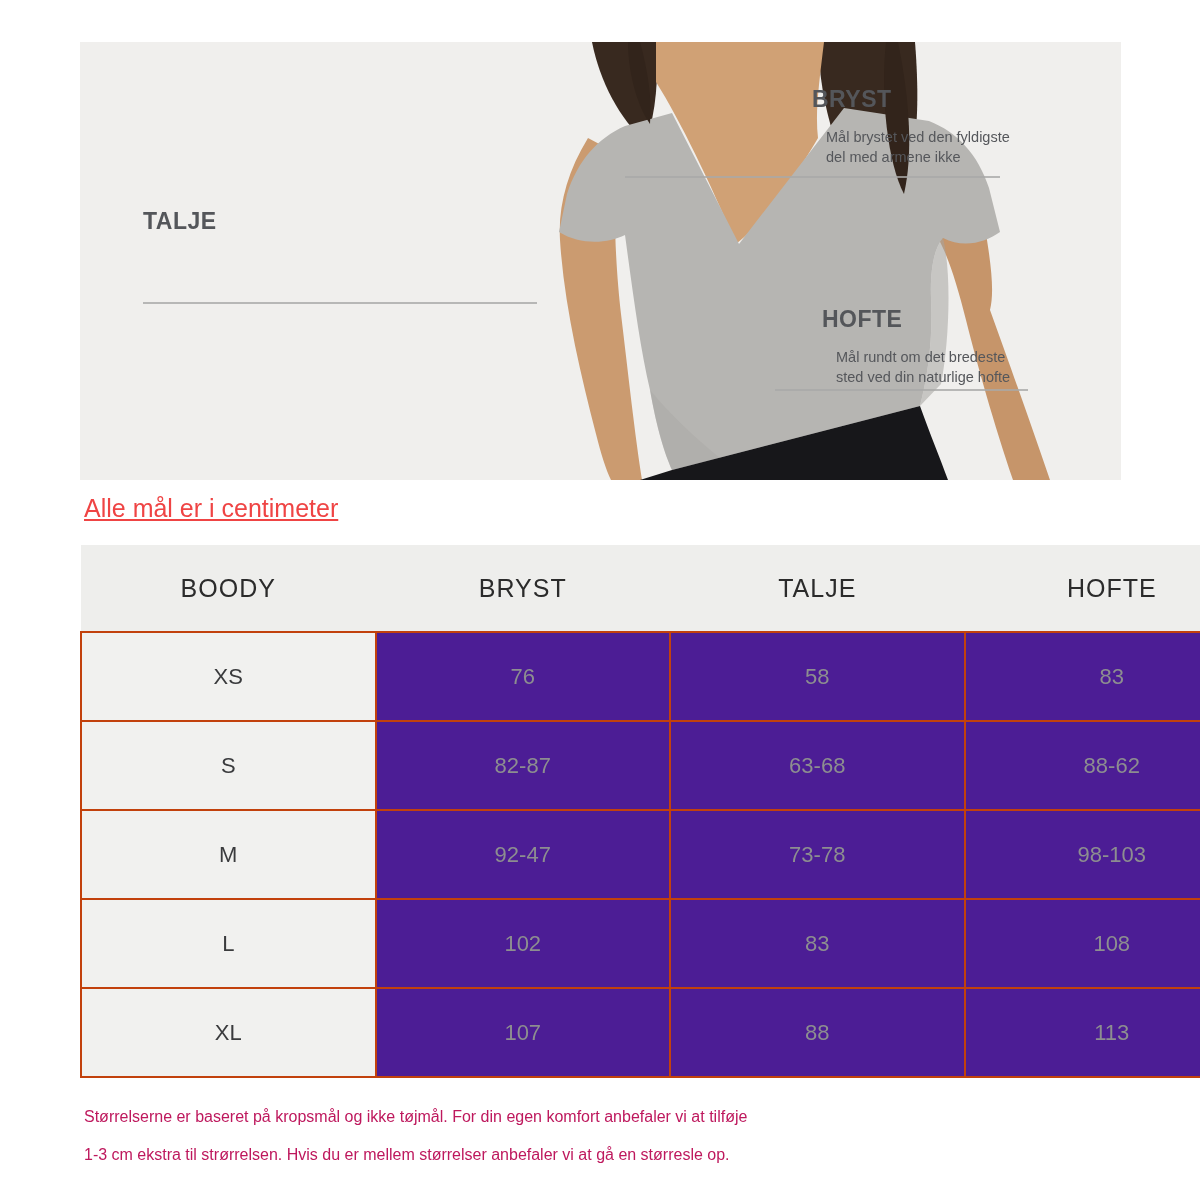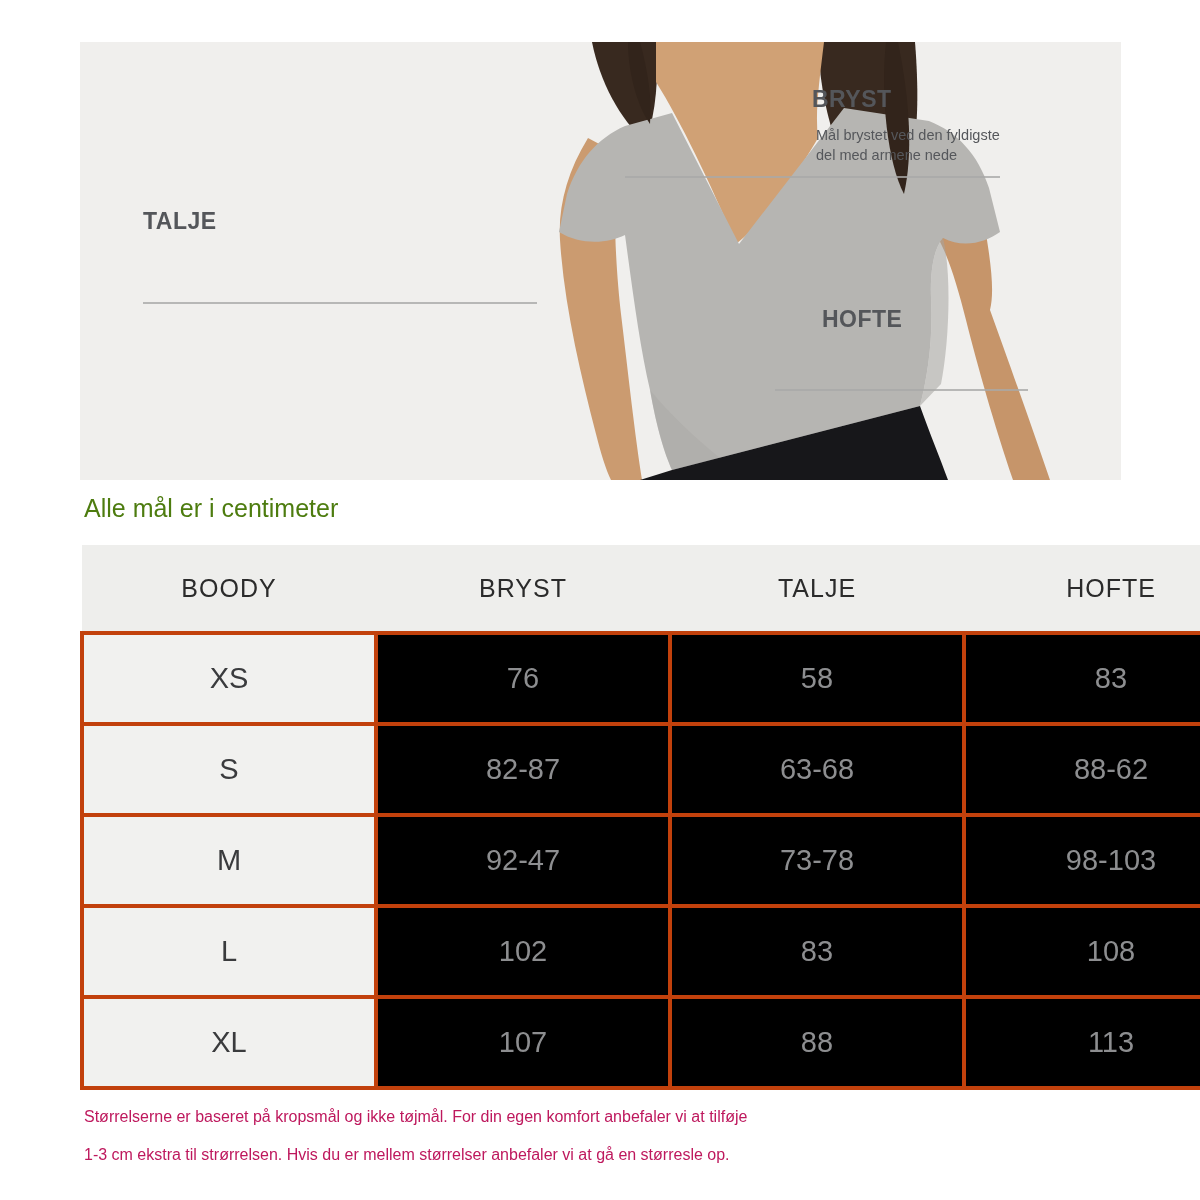--- a/index.html
+++ b/index.html
@@ -3,39 +3,39 @@
 <meta charset="utf-8">
 <style>
   html,body{margin:0;padding:0;background:#ffffff;}
   body{width:1200px;height:1200px;position:relative;font-family:"Liberation Sans",sans-serif;overflow:hidden;}
 
   
   .hero{position:absolute;left:80px;top:42px;width:1041px;height:438px;background:#f0efed;overflow:hidden;}
   .hero svg{position:absolute;left:0;top:0;z-index:1;}
   .ann{position:absolute;z-index:3;color:#54565a;}
   .ann .ann-title{margin:0 0 12px 0;font-size:23px;font-weight:bold;letter-spacing:.5px;color:#54565a;}
-  .ann .ann-desc{margin:4px;font-size:14.5px;line-height:1.4;width:200px;color:#55575b;}
+  .ann .ann-desc{margin:14px;font-size:14.5px;line-height:1.4;width:200px;color:#55575b;}
   .ann-bryst{left:732px;top:44px;}
   .ann-talje{left:63px;top:166px;}
   .ann-hofte{left:742px;top:264px;}
   .measure-line{position:absolute;height:2px;background:#a9a9a7;opacity:.8;z-index:2;}
   .line-bryst{left:545px;top:134px;width:375px;}
   .line-talje{left:63px;top:260px;width:394px;}
   .line-hofte{left:695px;top:347px;width:253px;}
 
   
-  .units-note{position:absolute;left:84px;top:494px;font-size:25px;color:#4d7c0f;}
+  .units-note{position:absolute;left:84px;top:494px;font-size:25px;color:#ef4444;text-decoration:underline;}
 
   
   .size-table{position:absolute;left:80px;top:545px;width:1180px;border-collapse:collapse;table-layout:fixed;}
   .size-table th,.size-table td{padding:0;text-align:center;vertical-align:middle;font-weight:400;}
   .size-table thead th{background:#eeeeec;height:86px;font-size:25px;color:#2b2b2b;letter-spacing:1px;border:none;}
-  .size-table tbody th,.size-table tbody td{border:4px solid #c2410c;height:87px;font-size:29px;}
+  .size-table tbody th,.size-table tbody td{border:2px solid #c2410c;height:87px;font-size:22px;}
   .size-table tbody th{background:#f1f1ef;color:#3a3b3d;}
-  .size-table tbody td{background:#000000;color:#8d8e90;}
+  .size-table tbody td{background:#4c1d95;color:#8d8e90;}
 
   
   .footer-note{position:absolute;left:84px;top:1098px;width:1070px;font-size:16px;line-height:38px;color:#be185d;}
 </style>
 </head>
 <body>
 
 <div class="hero">
 
   <svg width="1041" height="438" viewBox="0 0 1041 438" aria-hidden="true">
@@ -58,27 +58,28 @@
 
     <path d="M560,438 L592,428 L840,364 C850,392 860,416 868,438 Z" fill="#17171a"></path>
   </svg>
 
   <div class="measure-line line-bryst"></div>
   <div class="measure-line line-talje"></div>
   <div class="measure-line line-hofte"></div>
 
   <div class="ann ann-bryst">
     <h3 class="ann-title">BRYST</h3>
-    <p class="ann-desc"><span>Mål brystet ved den fyldigste</span><br><span>del med armene nede</span></p>
+    <p class="ann-desc"><span>Mål brystet ved den fyldigste</span><br><span>del med armene ikke</span></p>
   </div>
   <div class="ann ann-talje">
     <h3 class="ann-title">TALJE</h3>
   </div>
   <div class="ann ann-hofte">
     <h3 class="ann-title">HOFTE</h3>
+    <p class="ann-desc"><span>Mål rundt om det bredeste</span><br><span>sted ved din naturlige hofte</span></p>
   </div>
 </div>
 
 <div class="units-note">Alle mål er i centimeter</div>
 
 <table class="size-table">
   <thead>
     <tr>
       <th>BOODY</th>
       <th>BRYST</th>

